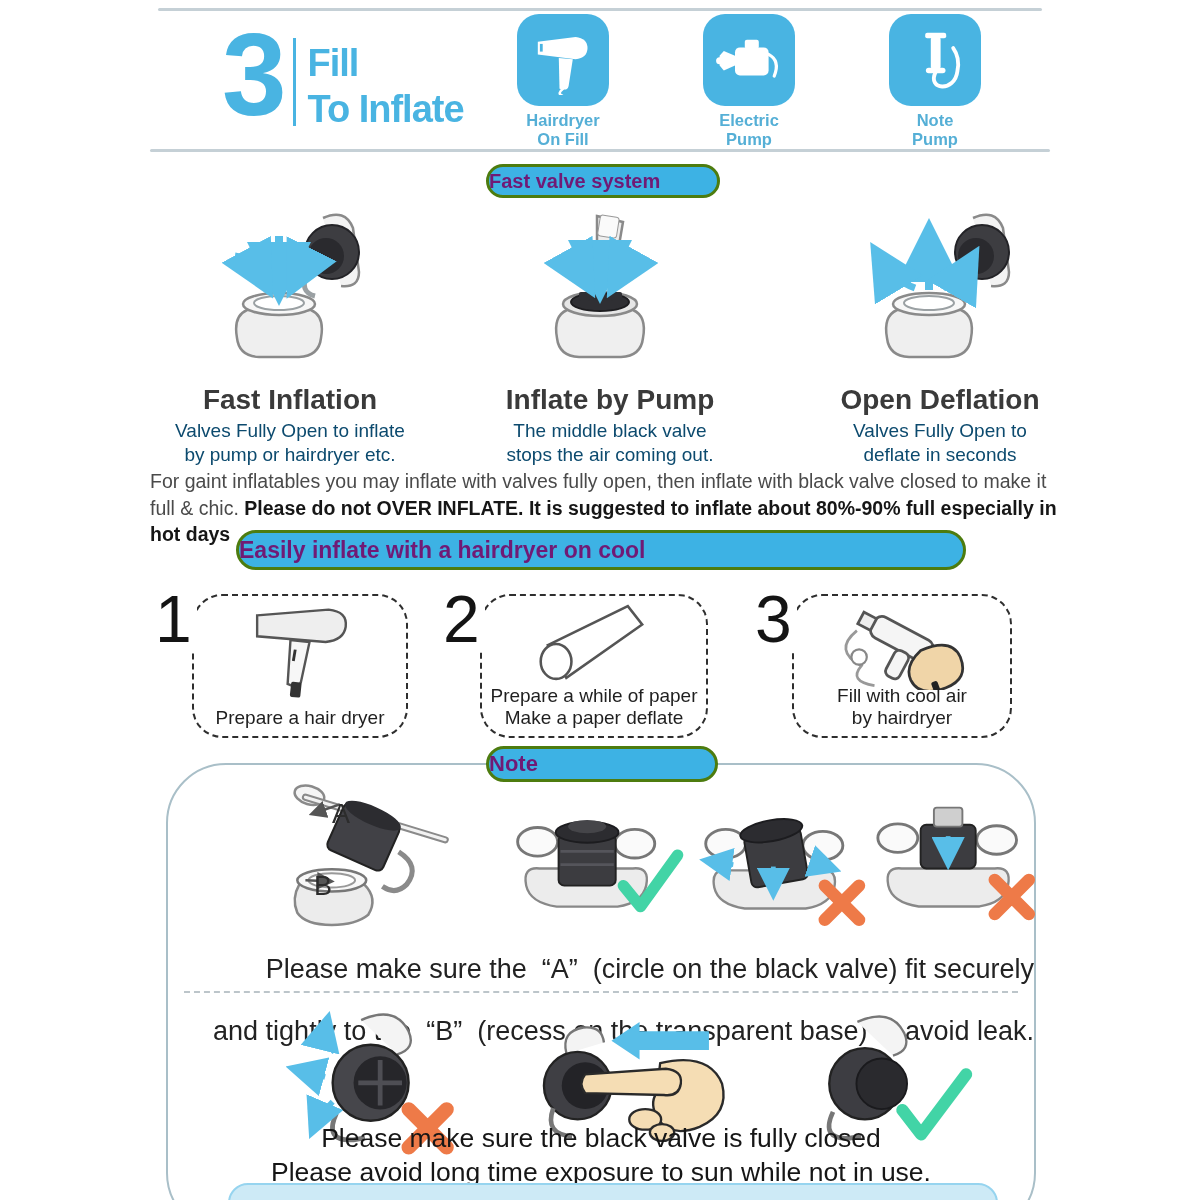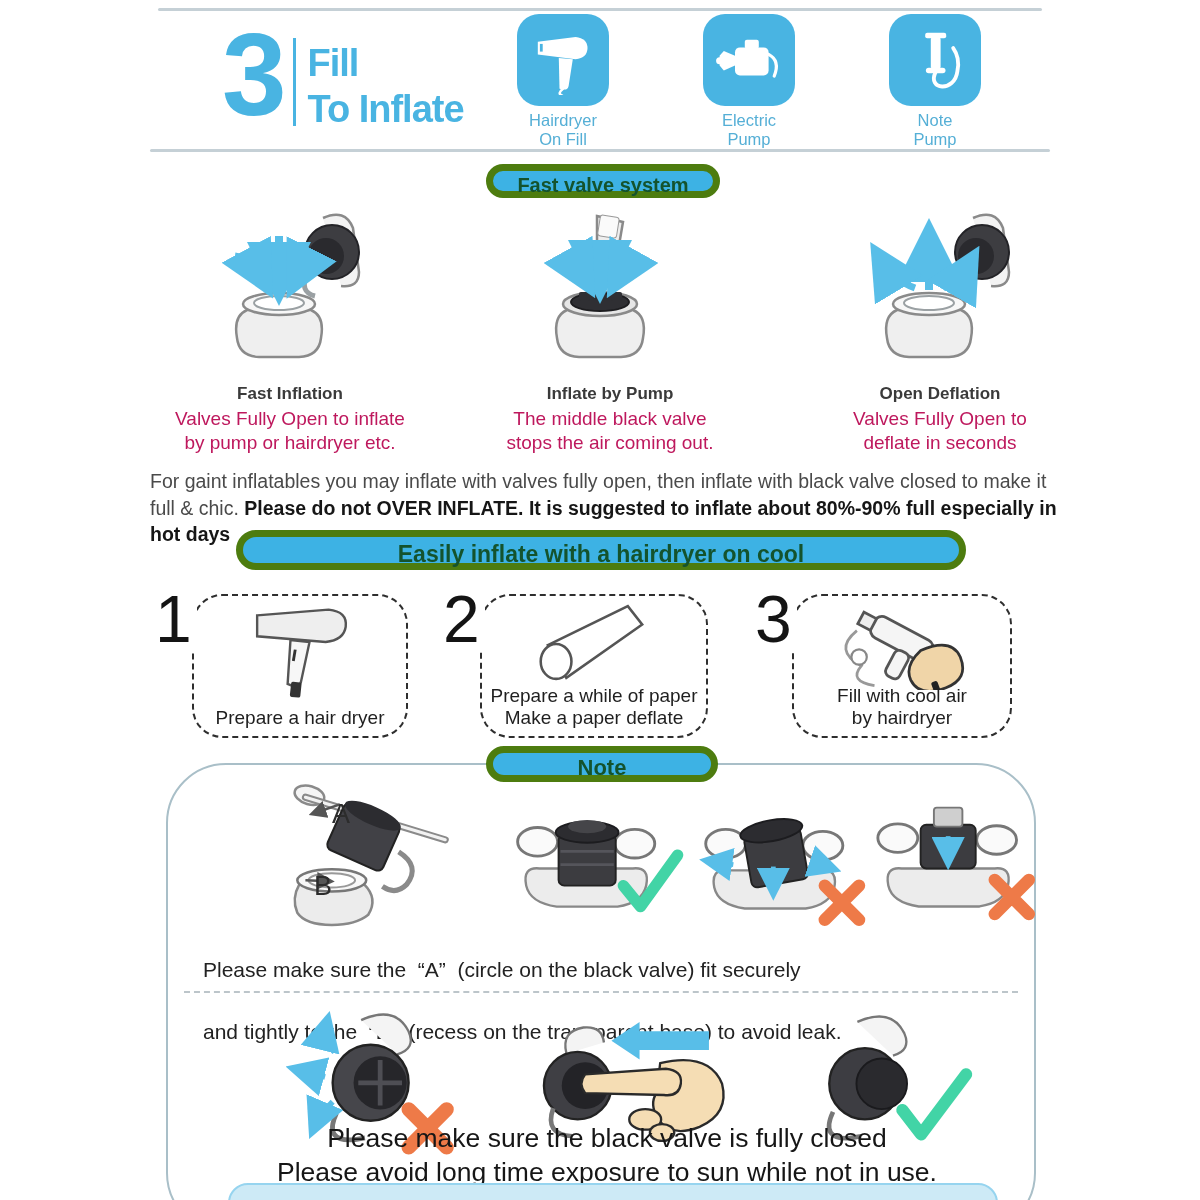--- a/index.html
+++ b/index.html
@@ -14,37 +14,37 @@
   
   .brand { position:absolute; left:222px; top:16px; display:flex; color:#49b4e2; }
   .big3 { font-size:116px; font-weight:700; line-height:118px; letter-spacing:-4px; }
   .vbar { width:3px; height:88px; background:#49b4e2; margin:22px 12px 0 10px; }
   .brand-txt { padding-top:24px; font-size:38px; font-weight:700; line-height:46px; letter-spacing:-1px; }
   .methods { position:absolute; left:470px; top:14px; width:560px; display:flex; }
   .method { width:186px; text-align:center; }
   .tile { width:92px; height:92px; border-radius:22px; background:#49b4e2; margin:0 auto;
     display:flex; align-items:center; justify-content:center; }
   .tile svg { width:70px; height:70px; }
-  .tile-cap { margin-top:5px; color:#55afd6; font-size:16.5px; font-weight:400; line-height:19px; }
+  .tile-cap { margin-top:5px; color:#55afd6; font-size:16.5px; font-weight:700; line-height:19px; }
 
   
-  .pill { position:absolute; background:#3db2e4; color:#14532d; font-weight:700;
-    text-align:center; border-radius:30px; border:7px solid #4d7c0f; }
+  .pill { position:absolute; background:#3db2e4; color:#701a75; font-weight:700;
+    text-align:left; border-radius:30px; border:3px solid #4d7c0f; }
   .pill-fv { left:486px; top:164px; width:234px; height:34px; line-height:28px; font-size:20px; }
   .pill-hd { left:236px; top:530px; width:730px; height:40px; line-height:34px; font-size:23px; }
   .pill-note { left:486px; top:746px; width:232px; height:36px; line-height:30px; font-size:22px; z-index:5; }
 
   
   .vcol { position:absolute; text-align:center; top:200px; }
   .vc1 { left:150px; width:280px; }
   .vc2 { left:460px; width:300px; }
   .vc3 { left:790px; width:300px; }
   .vcol svg.illus { width:190px; height:180px; margin:0 auto; display:block; }
-  .vtitle { font-size:17px; font-weight:600; color:#3a3a3a; margin-top:4px; }
-  .vdesc { font-size:19px; color:#be185d; line-height:24px; margin-top:3px; }
+  .vtitle { font-size:28px; font-weight:600; color:#3a3a3a; margin-top:4px; }
+  .vdesc { font-size:19px; color:#0c4a6e; line-height:24px; margin-top:3px; }
 
   .advice { position:absolute; left:150px; top:468px; width:920px;
     font-size:19.5px; line-height:26.5px; color:#4a4a4a; }
   .advice b { color:#161616; font-weight:700; }
 
   
   .steps { position:absolute; left:150px; top:594px; width:900px; height:152px; }
   .step { position:absolute; top:0; }
   .s1 { left:0; } .s2 { left:288px; } .s3 { left:600px; }
   .stepnum { position:absolute; left:0; top:-8px; font-size:66px; color:#141414;
@@ -61,29 +61,29 @@
     border:2.5px solid #a9bfc8; border-radius:60px; }
   .nitem { position:absolute; }
   .n1 { left:52px;  top:14px; width:260px; height:152px; }
   .n2 { left:322px; top:20px; width:200px; height:146px; }
   .n3 { left:512px; top:20px; width:200px; height:146px; }
   .n4 { left:688px; top:20px; width:190px; height:146px; }
   .nitem svg { width:100%; height:100%; }
   .ab-label { position:absolute; font-size:27px; color:#2c2c2c; z-index:3; }
   .lab-a { left:112px; top:20px; }
   .lab-b { left:94px;  top:92px; }
-  .note-text1 { position:absolute; top:158px; width:100%; text-align:left;
-    font-size:21px; color:#222; line-height:31px; white-space:pre-wrap; }
+  .note-text1 { position:absolute; top:158px; width:100%; text-align:right;
+    font-size:27px; color:#222; line-height:31px; white-space:pre-wrap; }
   .dashes { position:absolute; top:226px; left:16px; right:16px;
     border-top:2.5px dashed #bcc5ca; }
   .j1 { left:100px; top:238px; width:230px; height:152px; }
   .j2 { left:345px; top:240px; width:240px; height:150px; }
   .j3 { left:600px; top:240px; width:220px; height:150px; }
   .note-text2 { position:absolute; top:356px; width:100%; text-align:center;
-    font-size:26.5px; color:#161616; line-height:34px;margin-left:6px; }
+    font-size:26.5px; color:#161616; line-height:34px; }
 
   .bottom-pill { position:absolute; left:228px; top:1183px; width:770px; height:40px;
     border-radius:20px; background:#cdeaf6; border:2.5px solid #96d4ef; }
 </style>
 </head>
 <body>
 
 <div class="page">
 
   <div class="topline l1"></div>

